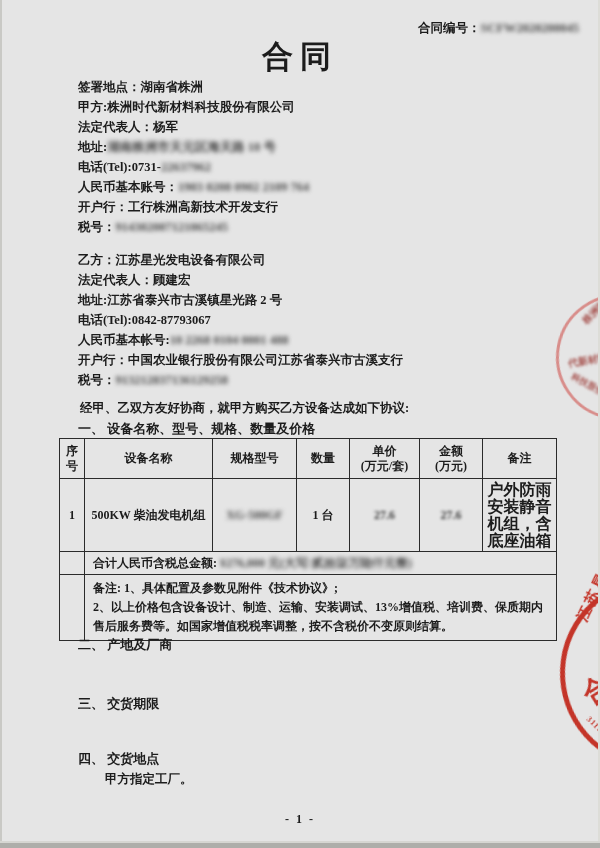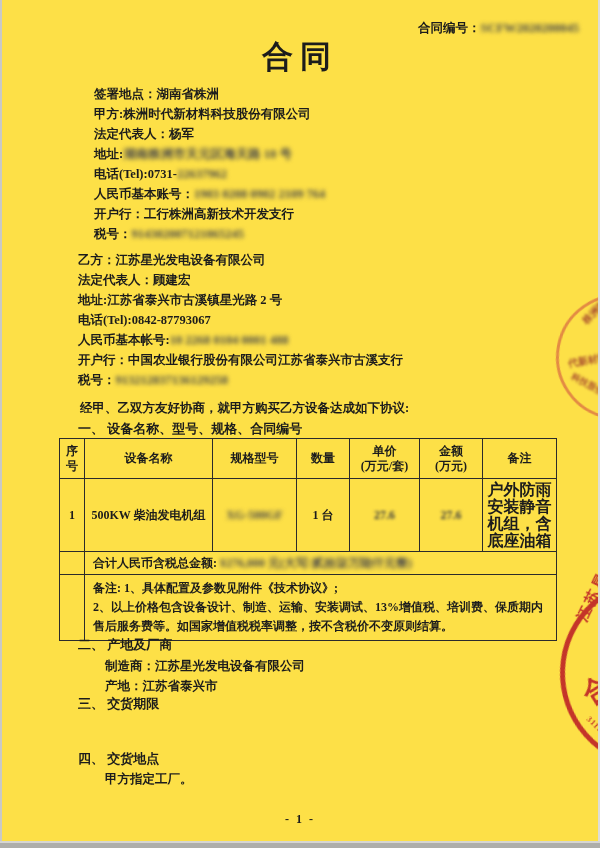--- a/index.html
+++ b/index.html
@@ -4,36 +4,36 @@
 <style>
   html,body{margin:0;padding:0;}
   body{
     width:600px;height:848px;
     background:#fbfbf9;
     font-family:"Liberation Serif","DejaVu Serif",serif;
     color:#1c1c1c;
     position:relative;
     overflow:hidden;
   }
-  .page{position:absolute;inset:0;overflow:hidden;background:#fde047;}
+  .page{position:absolute;inset:0;overflow:hidden;background:#e5e5e5;}
   
   .edge-left{position:absolute;left:0;top:0;width:2px;height:848px;background:#c9c9c5;}
   .edge-right{position:absolute;right:0;top:0;width:2px;height:848px;background:#dddDD8;}
   .edge-bottom{position:absolute;left:0;bottom:0;width:600px;height:5px;background:#aeaeaa;}
   .edge-bottom2{position:absolute;left:0;bottom:5px;width:600px;height:2px;background:#d6d6d2;}
 
   .contract-no{position:absolute;top:20px;left:418px;font-size:12.5px;font-weight:bold;white-space:nowrap;}
   .blur{filter:blur(2px);color:#4a4a4a;}
   .blur-soft{filter:blur(1.6px);color:#3f3f3f;}
 
   .doc-title{position:absolute;top:36px;left:0;width:600px;text-align:center;
     font-size:31px;font-weight:bold;letter-spacing:7px;}
 
   .block{position:absolute;left:78px;font-size:12.5px;font-weight:bold;line-height:20px;white-space:nowrap;}
-  .block-a{top:84px;margin-left:16px;}
+  .block-a{top:77px;}
   .block-b{top:250px;}
   .preamble{position:absolute;left:80px;top:400px;font-size:12.5px;font-weight:bold;}
 
   .sec-head{position:absolute;left:78px;font-size:13px;font-weight:bold;white-space:nowrap;}
   .sec-lines{position:absolute;left:105px;font-size:12.5px;font-weight:bold;line-height:20px;white-space:nowrap;}
 
   table.equip{position:absolute;left:59px;top:438px;border-collapse:collapse;table-layout:fixed;width:497px;
     font-size:12px;font-weight:bold;}
   table.equip td,table.equip th{border:1.6px solid #2b2b2b;padding:2px 4px;text-align:center;
     font-weight:bold;vertical-align:middle;}
@@ -88,21 +88,21 @@
     <div><span>法定代表人：</span><span>顾建宏</span></div>
     <div><span>地址:</span><span>江苏省泰兴市古溪镇星光路 2 号</span></div>
     <div><span>电话(Tel):</span><span>0842-87793067</span></div>
     <div><span>人民币基本帐号:</span><span class="blur">10 2268 0104 0001 488</span></div>
     <div><span>开户行：</span><span>中国农业银行股份有限公司江苏省泰兴市古溪支行</span></div>
     <div><span>税号：</span><span class="blur">913212837136129258</span></div>
   </div>
 
   <div class="preamble">经甲、乙双方友好协商，就甲方购买乙方设备达成如下协议:</div>
 
-  <div class="sec-head" style="top:420px;">一、 设备名称、型号、规格、合同编号</div>
+  <div class="sec-head" style="top:420px;">一、 设备名称、型号、规格、数量及价格</div>
 
   <table class="equip">
     <colgroup>
       <col style="width:25px">
         <col style="width:128px">
         <col style="width:84px">
         <col style="width:53px">
       <col style="width:70px">
         <col style="width:63px">
         <col style="width:74px">
@@ -140,24 +140,20 @@
       <td></td>
       <td class="l" colspan="6">
         <div>备注: 1、具体配置及参数见附件《技术协议》;</div>
         <div>2、以上价格包含设备设计、制造、运输、安装调试、13%增值税、培训费、保质期内售后服务费等。如国家增值税税率调整，按不含税价不变原则结算。</div>
       </td>
     </tr>
   </tbody>
     </table>
 
   <div class="sec-head" style="top:636px;">二、 产地及厂商</div>
-  <div class="sec-lines" style="top:656px;">
-    <div>制造商：江苏星光发电设备有限公司</div>
-    <div>产地：江苏省泰兴市</div>
-  </div>
 
   <div class="sec-head" style="top:695px;">三、 交货期限</div>
 
   <div class="sec-head" style="top:750px;">四、 交货地点</div>
   <div class="sec-lines" style="top:769px;">
     <div>甲方指定工厂。</div>
   </div>
 
   <div class="pageno">- 1 -</div>
 

